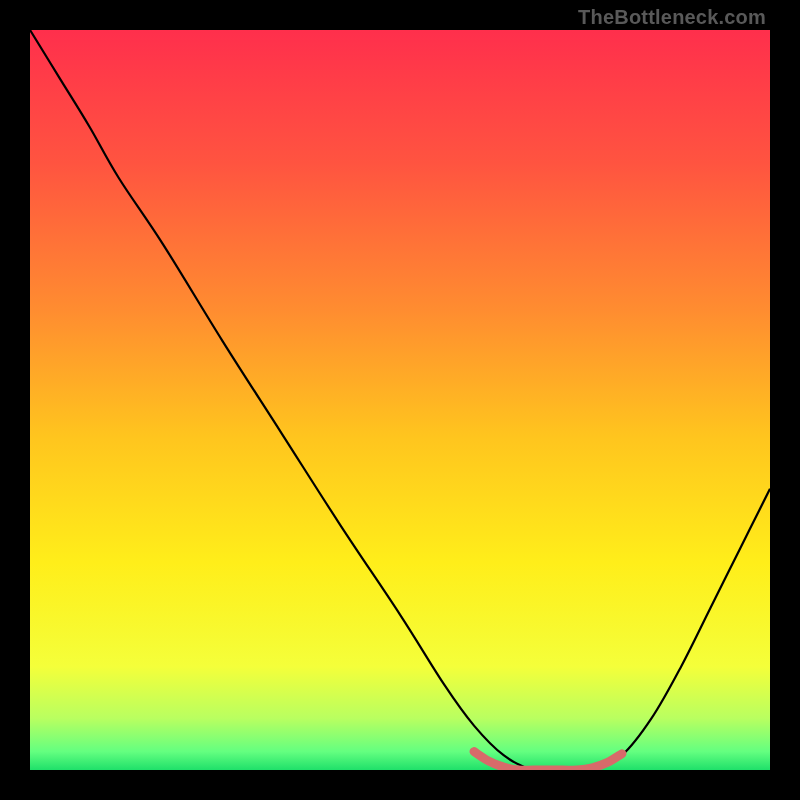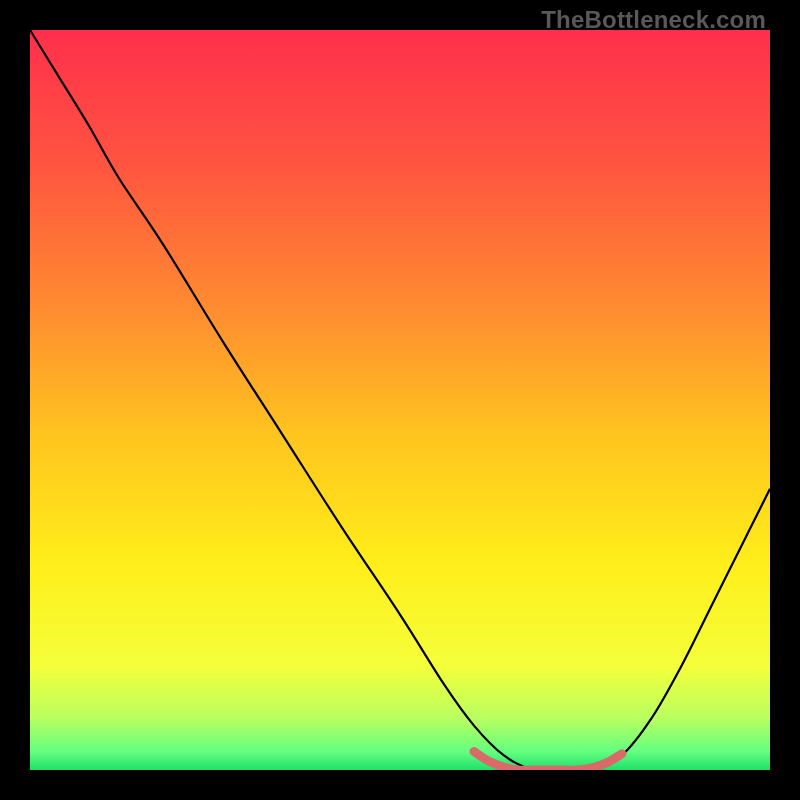--- a/index.html
+++ b/index.html
@@ -24,21 +24,21 @@
     left: 0;
     top: 0;
     width: 740px;
     height: 740px;
   }
   .watermark {
     position: absolute;
     top: 6px;
     right: 34px;
     color: #595959;
-    font-size: 24px;
+    font-size: 20px;
     font-weight: 600;
     letter-spacing: 0.2px;
   }
 </style>
 </head>
 <body>
 
 <div class="watermark">TheBottleneck.com</div>
 
 <div class="frame">

